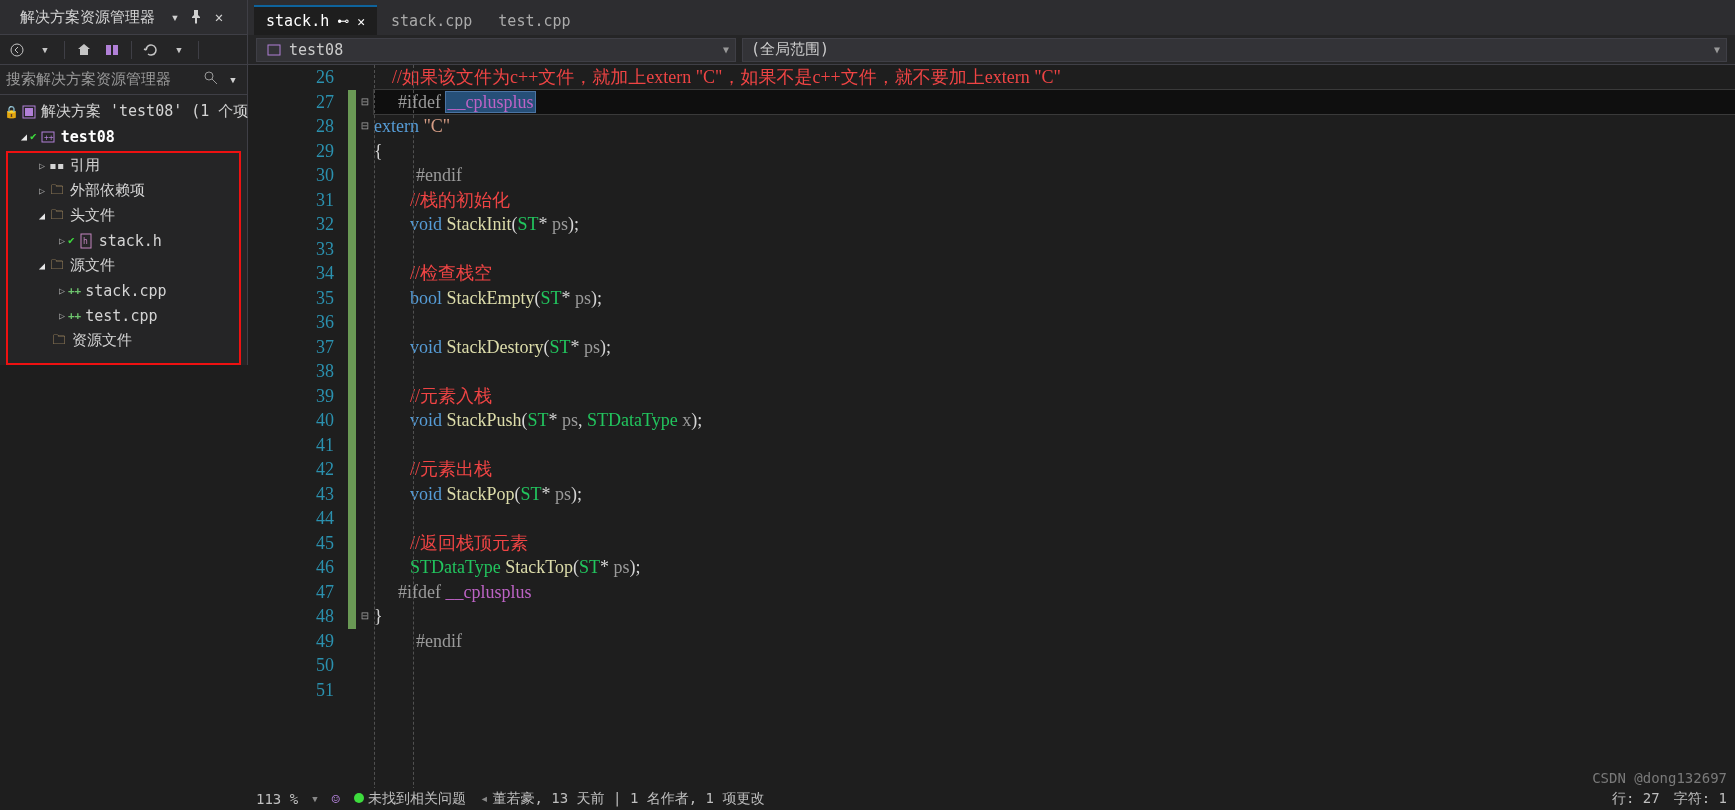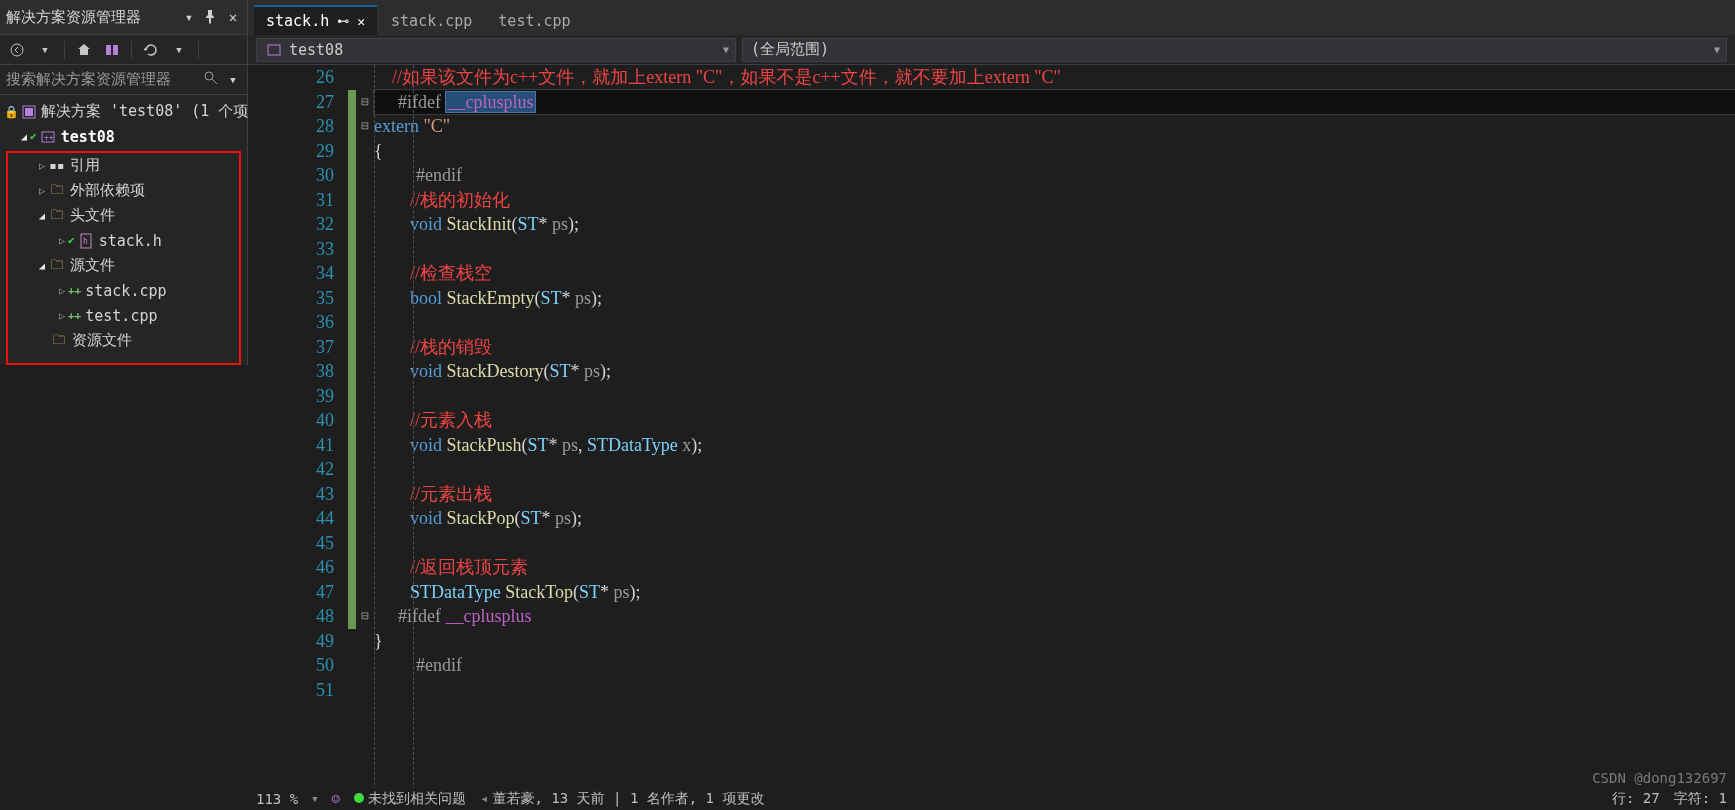--- a/index.html
+++ b/index.html
@@ -1,19 +1,19 @@
 <!DOCTYPE html>
 <html><head>
 <meta charset="utf-8">
 <style>
   * { margin:0; padding:0; box-sizing:border-box; }
   html,body { width:1735px; height:810px; font-family:"Microsoft YaHei","Consolas",monospace; background:#1E1E1E; color:#D4D4D4; overflow:hidden; }
   
   .panel { width:248px; background:#252526; border-right:1px solid #3F3F46; display:flex; flex-direction:column; }
-  .panel-title { height:35px; display:flex; align-items:center; padding:0 6px; background:#2D2D30; border-bottom:1px solid #3F3F46; font-size:15px; }
+  .panel-title { height:35px; display:flex; align-items:center; padding:0 20px; background:#2D2D30; border-bottom:1px solid #3F3F46; font-size:15px; }
   .panel-title .ttxt { flex:1; }
   .mini-icon { width:16px; height:16px; display:inline-flex; align-items:center; justify-content:center; font-size:14px; color:#D0D0D0; margin-left:6px; }
   .panel-toolbar { height:30px; display:flex; align-items:center; gap:10px; padding:0 8px; border-bottom:1px solid #3F3F46; }
   .tb-btn { width:18px; height:18px; display:inline-flex; align-items:center; justify-content:center; color:#C5C5C5; font-size:14px; }
   .tb-sep { width:1px; height:18px; background:#3F3F46; }
   .panel-search { height:30px; display:flex; align-items:center; padding:0 6px; border-bottom:1px solid #3F3F46; font-size:15px; color:#999; }
   .panel-search .stxt { flex:1; }
   .panel-tree { flex:1; padding-top:4px; font-size:15px; }
   .tree-row { display:flex; align-items:center; height:25px; white-space:nowrap; }
   .tree-row span.lbl { margin-left:4px; }
@@ -45,21 +45,21 @@
   .folds { width:18px; }
   .folds div { height:24.5px; color:#A0A0A0; font-size:10px; display:flex; align-items:center; justify-content:center; position:relative; }
   .code { flex:1; position:relative; }
   .code pre { margin:0; font-family:inherit; font-size:inherit; }
   .ln { height:24.5px; white-space:pre; }
   .cur { background:#0F0F0F; outline:1px solid #3A3A3A; }
   .c-comment { color:#ef4444; }
   .c-pp { color:#9B9B9B;padding-left:24px; }
   .c-macro { color:#BD63C5;border-radius:6px; }
   .c-kw { color:#569CD6; }
-  .c-type { color:#7dd3fc; }
+  .c-type { color:#22c55e; }
   .c-id { color:#DCDCAA; }
   .c-param { color:#9A9A9A; }
   .c-punc { color:#D4D4D4; }
   .c-str { color:#D69D85; }
   .selbox { background:#264F78; border:1px solid #4B74A3; padding:0 1px; }
   .dash-line { border-left:1px dashed #505050; position:absolute; top:0; bottom:0; }
   .status { position:absolute; left:248px; right:0; bottom:0; height:22px; background:#1E1E1E; color:#BFBFBF; font-size:14px; display:flex; align-items:center; padding:0 8px; gap:14px; }
   .status .sep { flex:1; }
   .greenball { width:10px; height:10px; border-radius:50%; background:#3DDC3D; display:inline-block; margin-right:4px; }
   .watermark { position:absolute; right:8px; bottom:24px; color:#7A7A7A; font-size:14px; }
@@ -312,21 +312,20 @@
         <pre class="ln cur"><span class="c-pp">#ifdef </span><span class="selbox"><span class="c-macro">__cplusplus</span></span></pre>
         <pre class="ln"><span class="c-kw">extern</span> <span class="c-str">"C"</span></pre>
         <pre class="ln"><span class="c-punc">{</span></pre>
         <pre class="ln">    <span class="c-pp">#endif</span></pre>
         <pre class="ln">        <span class="c-comment">//栈的初始化</span></pre>
         <pre class="ln">        <span class="c-kw">void</span> <span class="c-id">StackInit</span><span class="c-punc">(</span><span class="c-type">ST</span><span class="c-punc">* </span><span class="c-param">ps</span><span class="c-punc">);</span></pre>
         <pre class="ln">&nbsp;</pre>
         <pre class="ln">        <span class="c-comment">//检查栈空</span></pre>
         <pre class="ln">        <span class="c-kw">bool</span> <span class="c-id">StackEmpty</span><span class="c-punc">(</span><span class="c-type">ST</span><span class="c-punc">* </span><span class="c-param">ps</span><span class="c-punc">);</span></pre>
         <pre class="ln">&nbsp;</pre>
-        <pre class="ln">        <span class="c-comment">//栈的销毁</span></pre>
         <pre class="ln">        <span class="c-kw">void</span> <span class="c-id">StackDestory</span><span class="c-punc">(</span><span class="c-type">ST</span><span class="c-punc">* </span><span class="c-param">ps</span><span class="c-punc">);</span></pre>
         <pre class="ln">&nbsp;</pre>
         <pre class="ln">        <span class="c-comment">//元素入栈</span></pre>
         <pre class="ln">        <span class="c-kw">void</span> <span class="c-id">StackPush</span><span class="c-punc">(</span><span class="c-type">ST</span><span class="c-punc">* </span><span class="c-param">ps</span><span class="c-punc">, </span><span class="c-type">STDataType</span> <span class="c-param">x</span><span class="c-punc">);</span></pre>
         <pre class="ln">&nbsp;</pre>
         <pre class="ln">        <span class="c-comment">//元素出栈</span></pre>
         <pre class="ln">        <span class="c-kw">void</span> <span class="c-id">StackPop</span><span class="c-punc">(</span><span class="c-type">ST</span><span class="c-punc">* </span><span class="c-param">ps</span><span class="c-punc">);</span></pre>
         <pre class="ln">&nbsp;</pre>
         <pre class="ln">        <span class="c-comment">//返回栈顶元素</span></pre>
         <pre class="ln">        <span class="c-type">STDataType</span> <span class="c-id">StackTop</span><span class="c-punc">(</span><span class="c-type">ST</span><span class="c-punc">* </span><span class="c-param">ps</span><span class="c-punc">);</span></pre>

